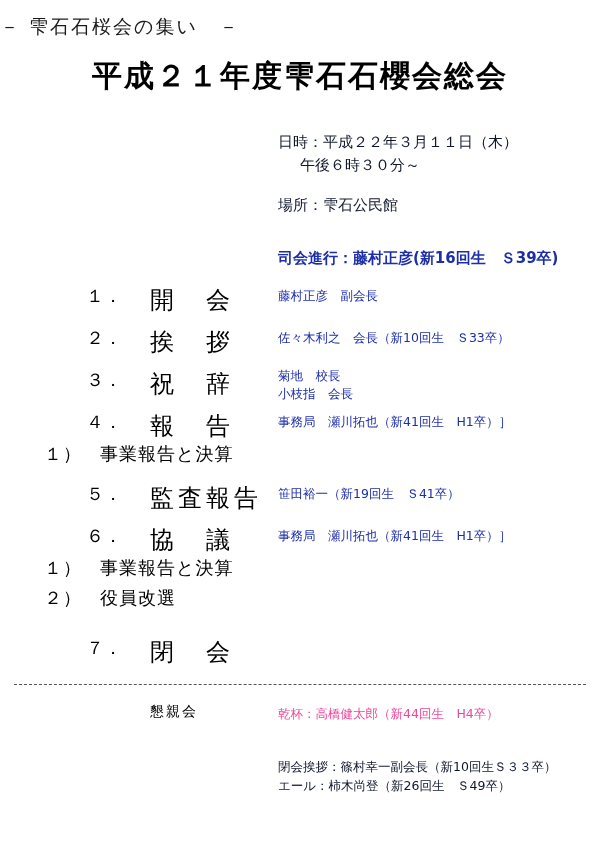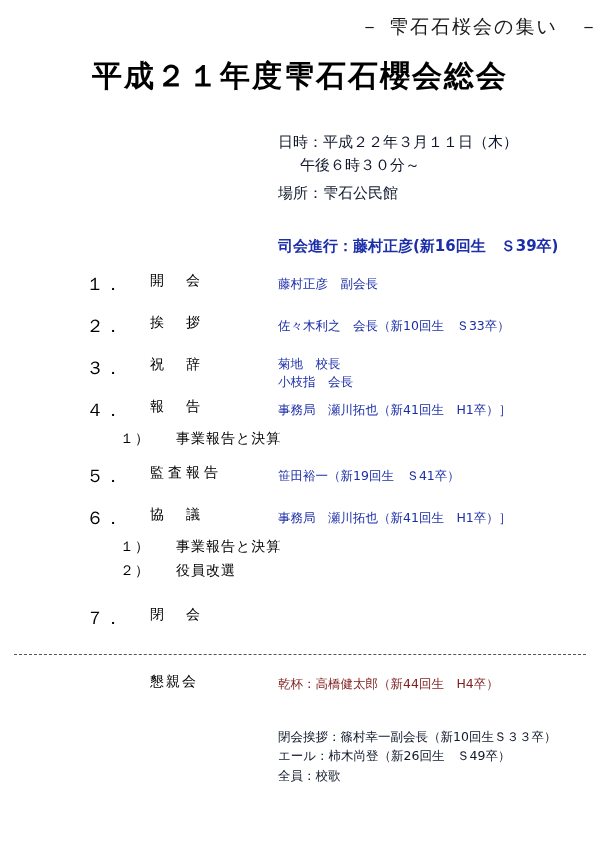--- a/index.html
+++ b/index.html
@@ -15,48 +15,47 @@
     overflow: hidden;
     position: relative;
   }
   .page {
     position: relative;
     width: 600px;
     height: 842px;
     box-sizing: border-box;
   }
   .subtitle {
-    text-align: right;
+    text-align: left;
     font-size: 19px;
     letter-spacing: 2px;
     margin-top: 14px;
     color: #1a1a1a;
     font-weight: 500;
-    padding-left: 40px;
   }
   .maintitle {
     text-align: center;
     font-size: 30px;
     letter-spacing: 2px;
     margin-top: 16px;
     color: #000000;
     font-weight: 600;
   }
   .meta {
     margin-top: 34px;
     padding-left: 278px;
     font-size: 15px;
     line-height: 1.55;
     color: #0f172a;
   }
   .meta .indent {
     padding-left: 22px;
   }
   .meta .place {
-    margin-top: 4px;
+    margin-top: 16px;
   }
   .mc {
     margin-top: 32px;
     padding-left: 278px;
     font-size: 15px;
     font-weight: bold;
     color: #1c2ea8;
   }
   .agenda {
     margin-top: 14px;
@@ -70,42 +69,42 @@
     position: absolute;
     left: 86px;
     top: 0;
     font-size: 18px;
     color: #000;
   }
   .label {
     position: absolute;
     left: 150px;
     top: 0;
-    font-size: 14px;
+    font-size: 24px;
     letter-spacing: 4px;
     color: #000;
     white-space: nowrap;
     font-family: Liberation Serif, serif;
   }
   .note {
     position: absolute;
     left: 278px;
     top: 3px;
     font-size: 12.5px;
     color: #1c2ea8;
     line-height: 1.45;
     white-space: nowrap;
   }
   .note.two {
     top: -1px;
   }
   .sub {
     margin-top: 6px;
-    padding-left: 120px;
-    font-size: 14px;
+    padding-left: 44px;
+    font-size: 18px;
     letter-spacing: 1px;
     color: #000;
   }
   .sub .sn {
     display: inline-block;
     width: 56px;
   }
   .divider {
     margin: 22px 14px 0 14px;
     border-top: 1px dashed #555;
@@ -122,21 +121,21 @@
     top: 0;
     font-size: 14px;
     letter-spacing: 2px;
     color: #000;
   }
   .party .pnote {
     position: absolute;
     left: 278px;
     top: 3px;
     font-size: 12.5px;
-    color: #7f1d1d;
+    color: #ec4899;
     white-space: nowrap;
   }
   .closing {
     margin-top: 24px;
     padding-left: 278px;
     font-size: 12.5px;
     color: #0f172a;
     line-height: 1.55;
   }
   .closing div {
@@ -220,16 +219,15 @@
   <div class="divider"></div>
 
   <div class="party">
     <span class="plabel">懇親会</span>
     <span class="pnote">乾杯：高橋健太郎（新44回生　H4卒）</span>
   </div>
 
   <div class="closing">
     <div>閉会挨拶：篠村幸一副会長（新10回生Ｓ３３卒）</div>
     <div>エール：柿木尚登（新26回生　Ｓ49卒）</div>
-    <div>全員：校歌</div>
   </div>
 
 </div>
 
 </body></html>

